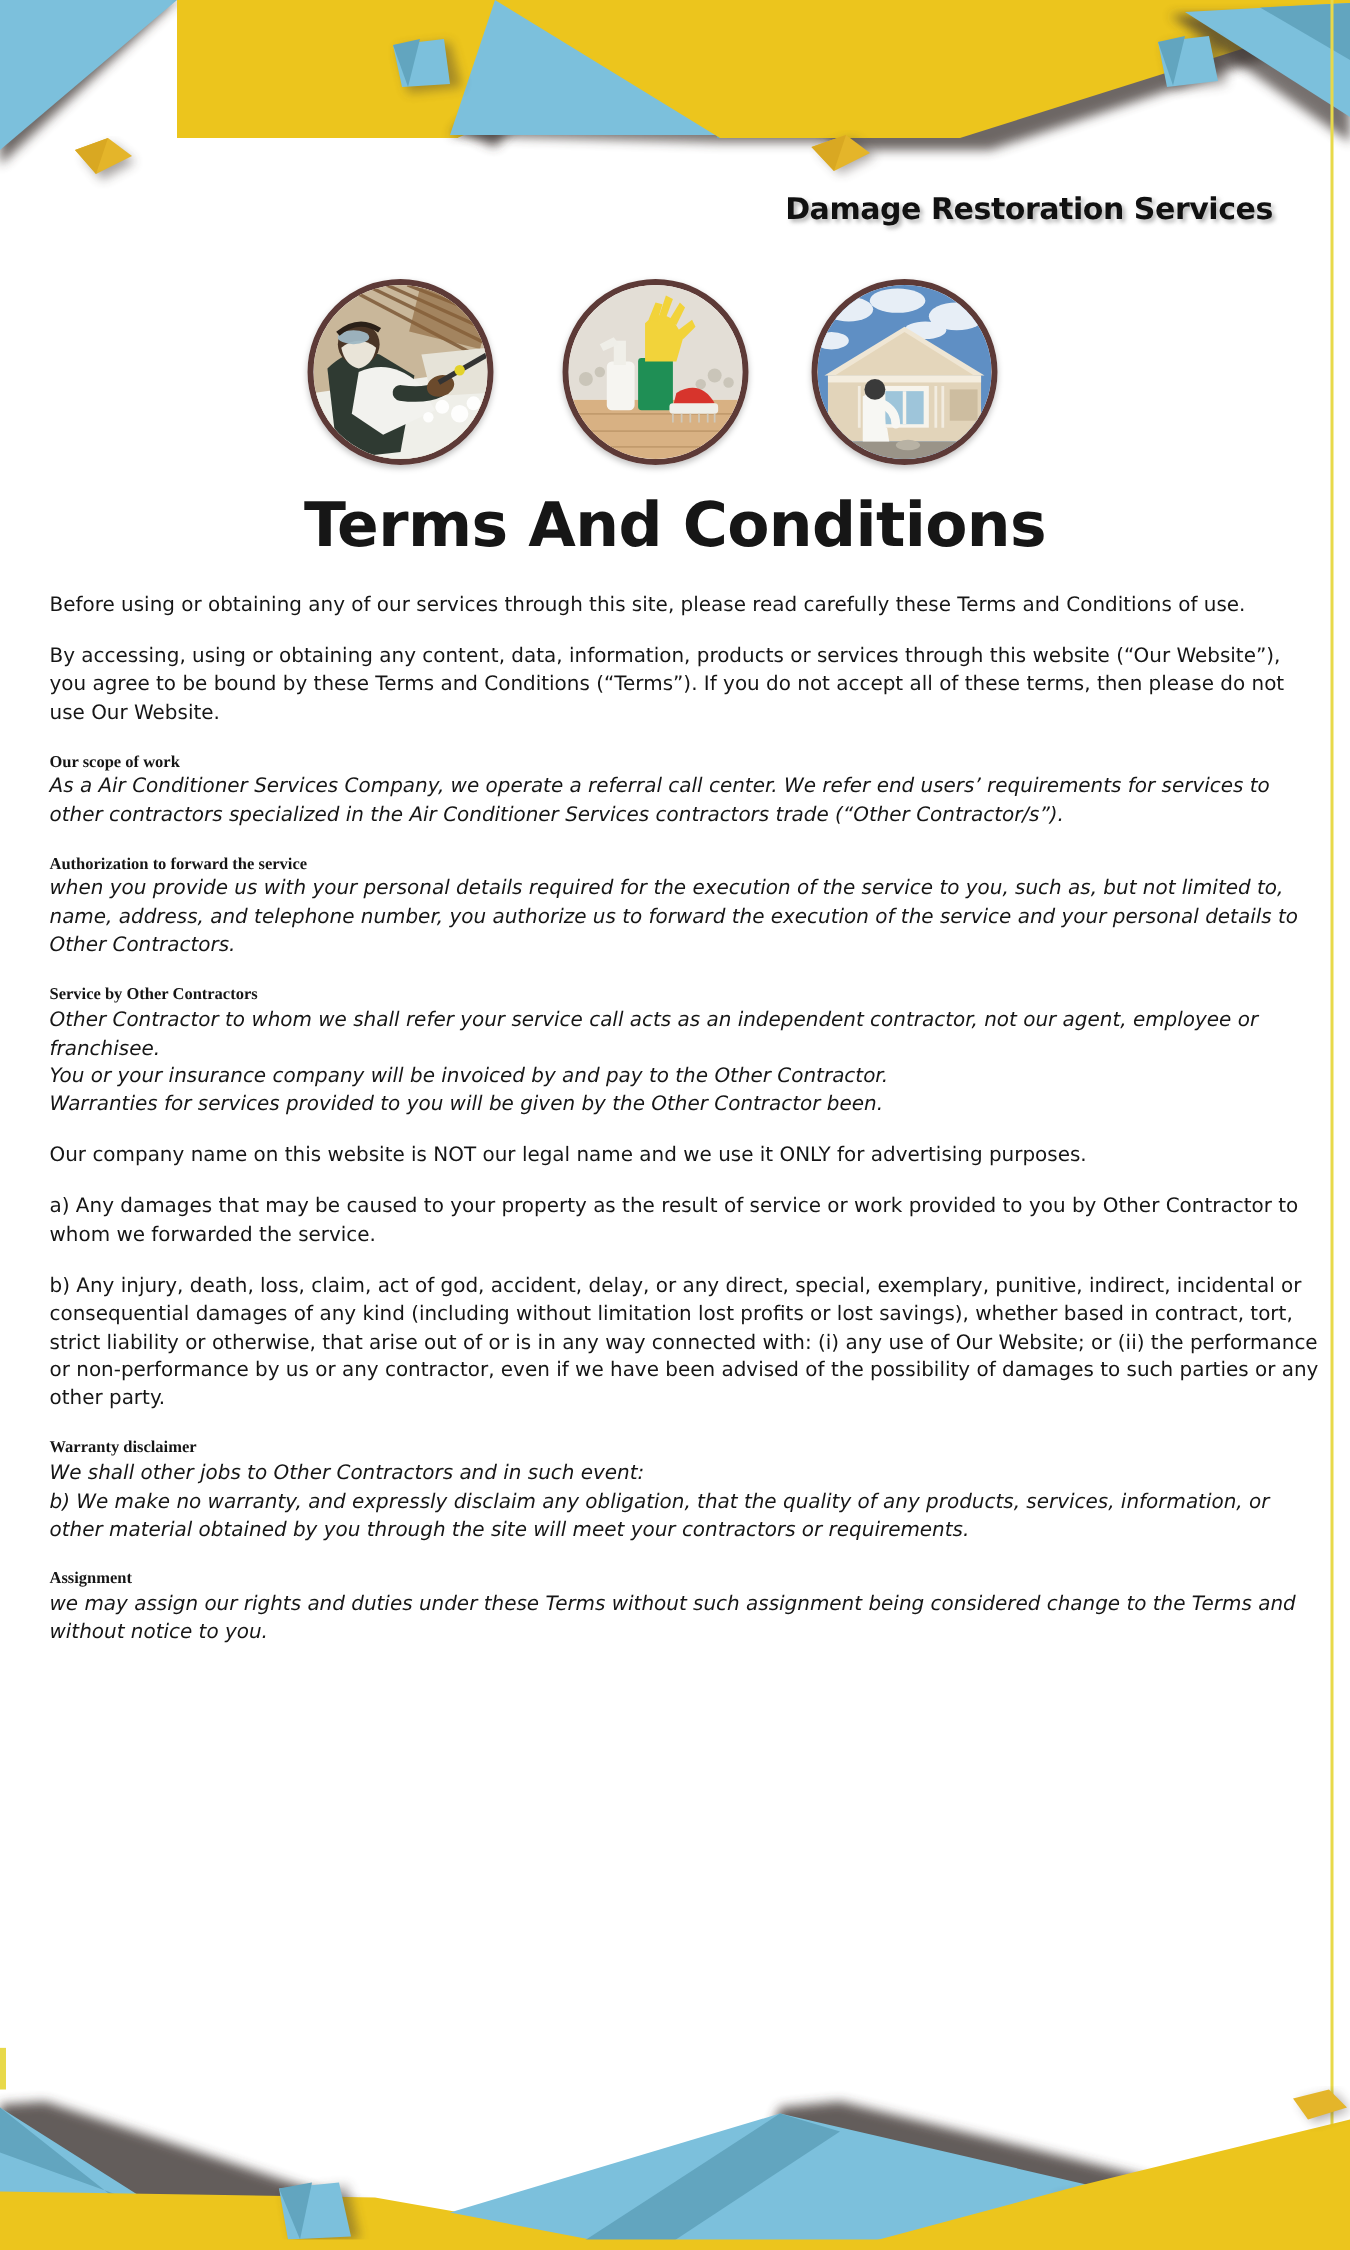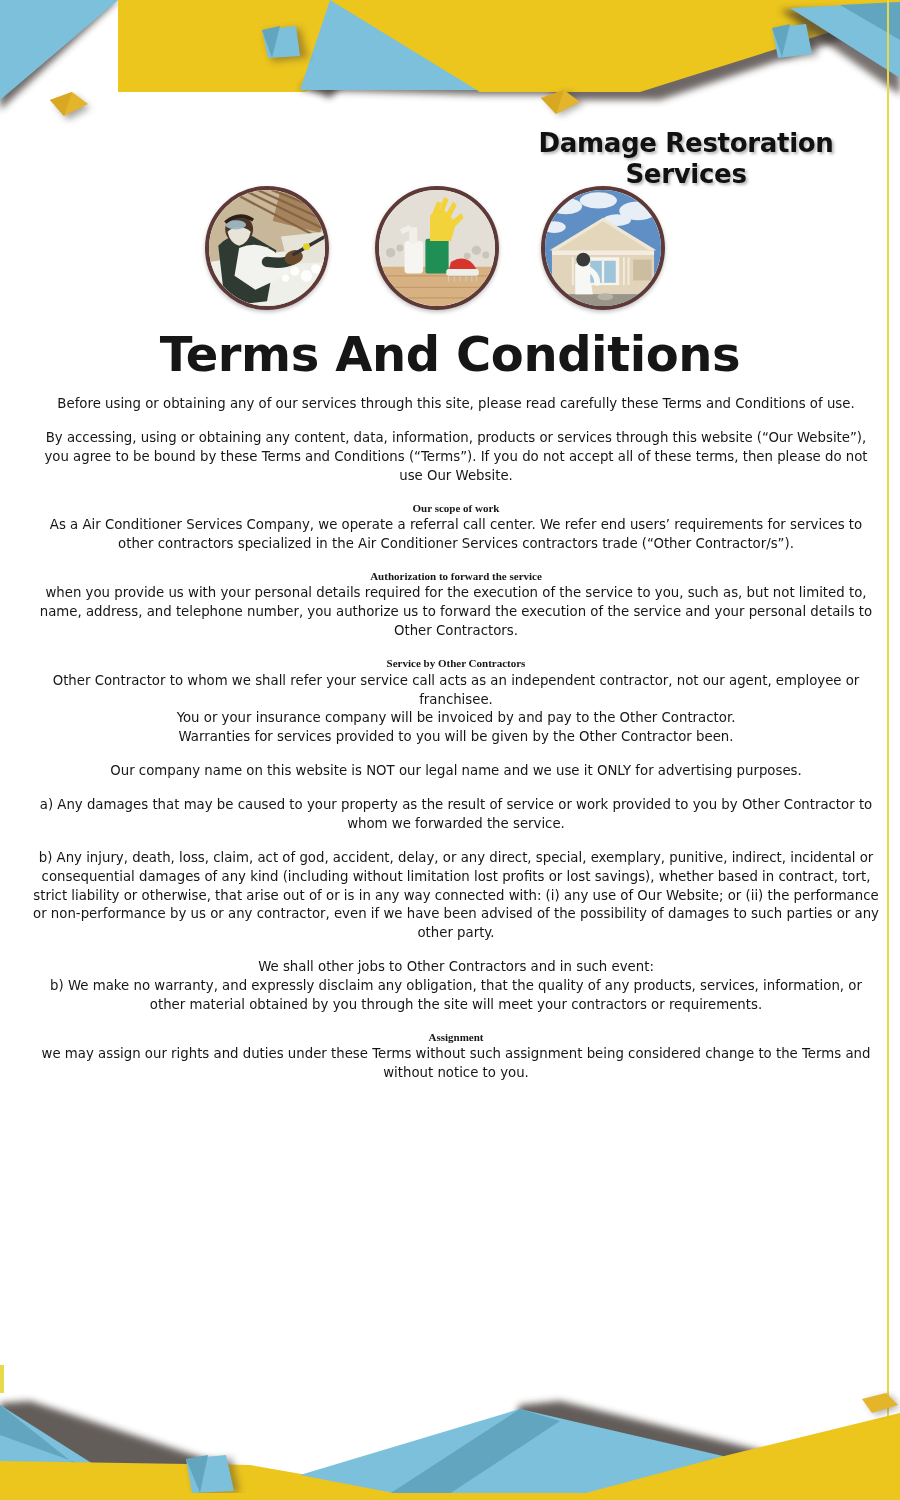--- a/index.html
+++ b/index.html
@@ -46,21 +46,21 @@
 
   
   .brand-title {
     position: absolute;
     top: 128px;
     right: 24px;
     width: 380px;
     text-align: center;
     font-family: "DejaVu Sans", sans-serif;
     font-weight: bold;
-    font-size: 26px;
+    font-size: 20px;
     line-height: 1.18;
     color: #111111;
     letter-spacing: -0.3px;
     text-shadow: 2px 2px 3px rgba(120,120,120,0.55);
   }
 
   .circles {
     position: absolute;
     top: 186px;
     left: 205px;
@@ -83,42 +83,42 @@
   .circ svg { display: block; width: 100%; height: 100%; }
 
   .doc-title {
     position: absolute;
     top: 326px;
     left: 0;
     width: 900px;
     text-align: center;
     font-family: "DejaVu Sans", sans-serif;
     font-weight: bold;
-    font-size: 48px;
+    font-size: 41px;
     letter-spacing: -0.4px;
     color: #161616;
   }
 
   
   .content {
     position: absolute;
     top: 395px;
     left: 33px;
     width: 846px;
     font-family: "DejaVu Sans", sans-serif;
     font-size: 13.3px;
     line-height: 1.42;
     color: #161616;
-    text-align: center;
   }
   .content p {
     margin: 0 0 15px 0;
   }
   .content p.tight {
     margin: 0 0 0 0;
+    font-style: italic;
   }
   .content h3 {
     margin: 0;
     font-size: 11px;
     font-weight: bold;
     line-height: 1.42;
     font-family: Liberation Serif, serif;
   }
   .block { margin-bottom: 15px; }
   .block:last-child { margin-bottom: 0; }
@@ -329,20 +329,21 @@
       <p class="tight">Warranties for services provided to you will be given by the Other Contractor been.</p>
     </div>
 
     <p>Our company name on this website is NOT our legal name and we use it ONLY for advertising purposes.</p>
 
 
     <p>a) Any damages that may be caused to your property as the result of service or work provided to you by Other Contractor to whom we forwarded the service.</p>
     <p>b) Any injury, death, loss, claim, act of god, accident, delay, or any direct, special, exemplary, punitive, indirect, incidental or consequential damages of any kind (including without limitation lost profits or lost savings), whether based in contract, tort, strict liability or otherwise, that arise out of or is in any way connected with: (i) any use of Our Website; or (ii) the performance or non-performance by us or any contractor, even if we have been advised of the possibility of damages to such parties or any other party.</p>
 
     <div class="block">
+      <h3>Warranty disclaimer</h3>
       <p class="tight">We shall other jobs to Other Contractors and in such event:</p>
       <p class="tight">b) We make no warranty, and expressly disclaim any obligation, that the quality of any products, services, information, or other material obtained by you through the site will meet your contractors or requirements.</p>
     </div>
 
     <div class="block">
       <h3>Assignment</h3>
       <p class="tight">we may assign our rights and duties under these Terms without such assignment being considered change to the Terms and without notice to you.</p>
     </div>
 
   </div>

